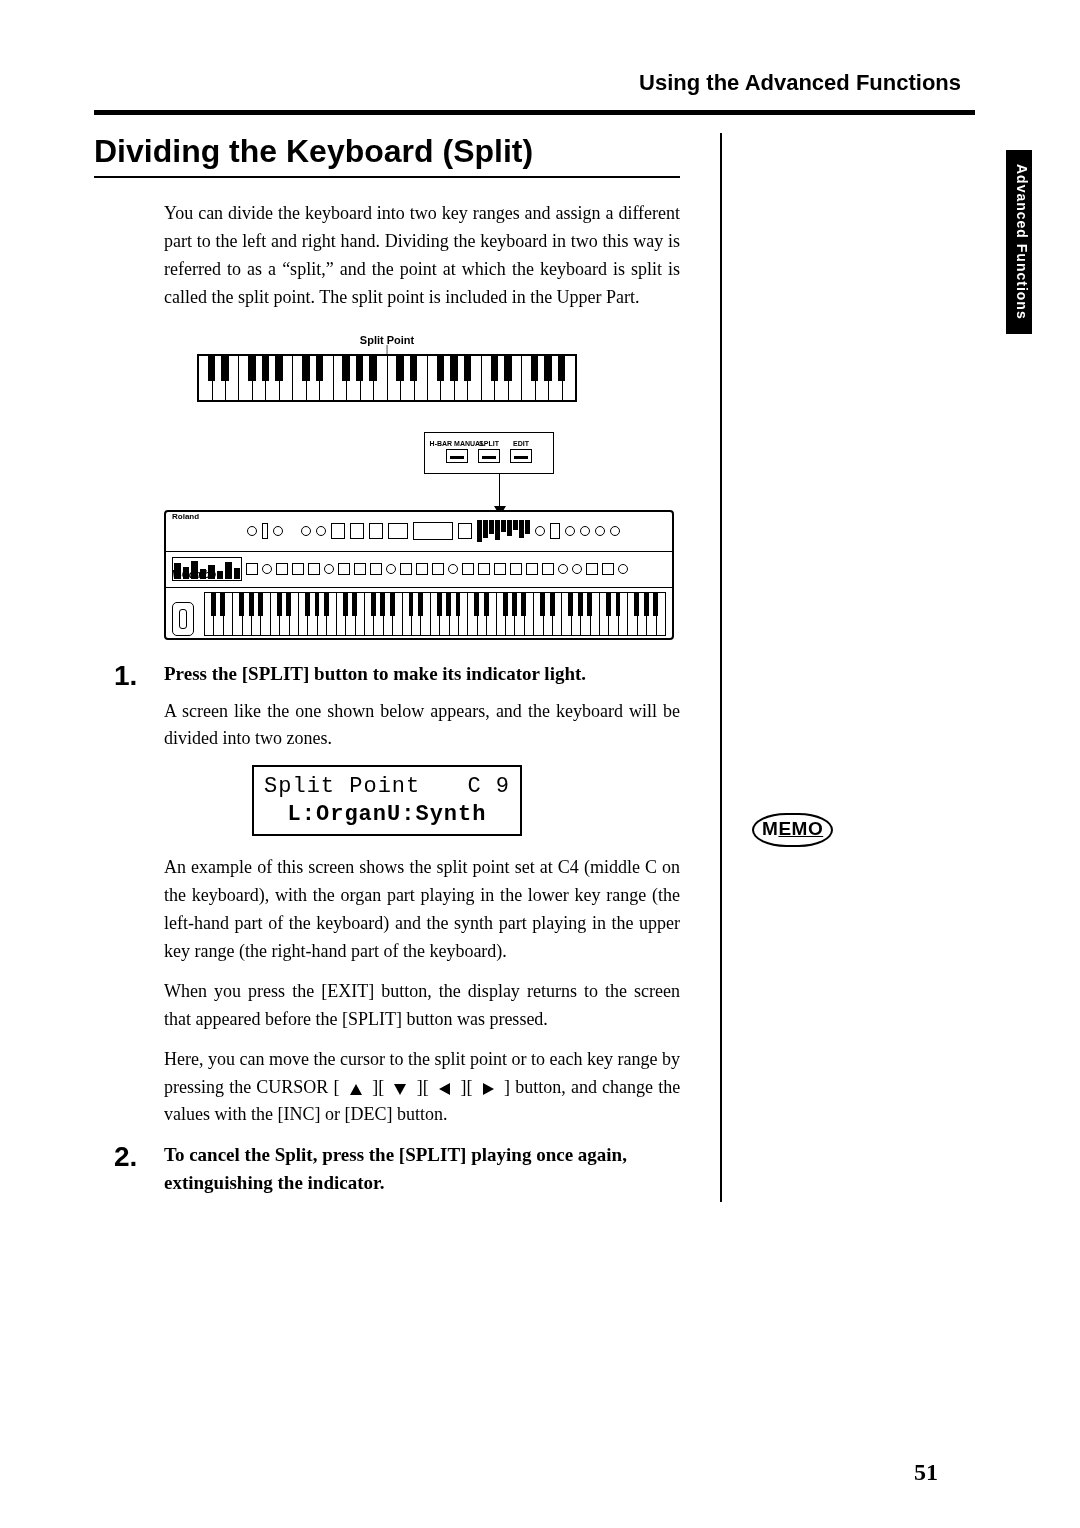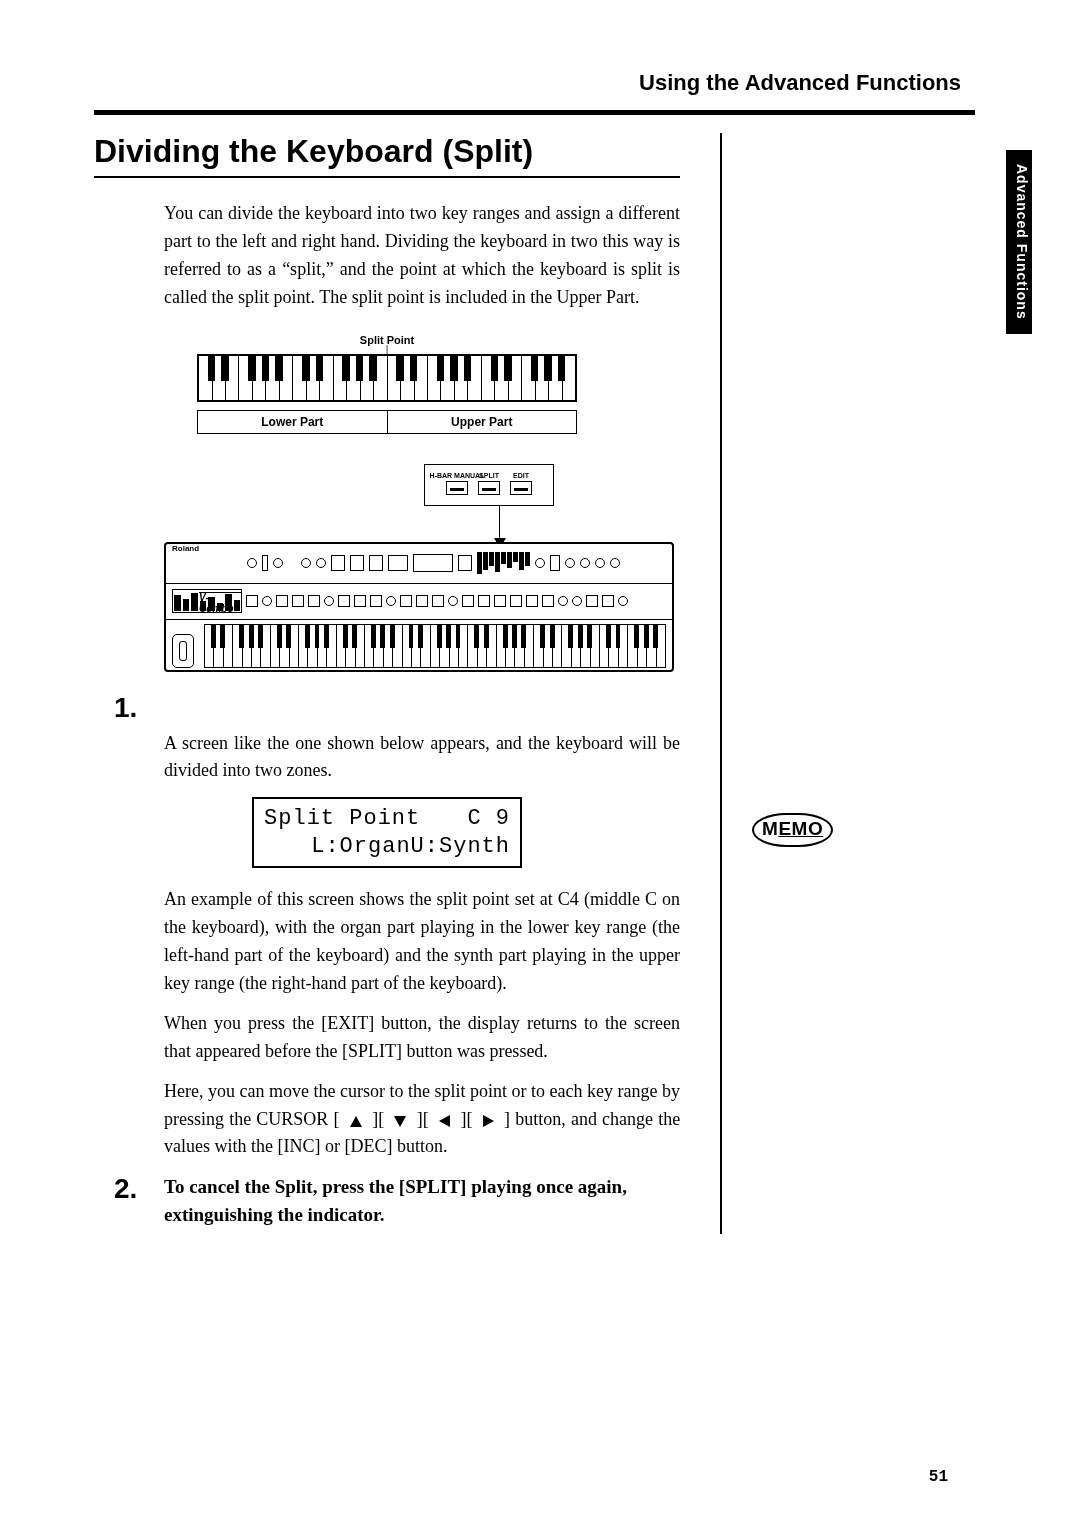--- a/index.html
+++ b/index.html
@@ -152,21 +152,21 @@
     position: relative;
     margin-top: -4px;
     overflow: hidden;
   }
   .synth-top {
     height: 40px;
     border-bottom: 1px solid #000;
     display: flex; align-items: center;
     padding: 0 6px; gap: 5px;
   }
-  .logo-block { width: 70px; height: 100%; display:flex; flex-direction:row; justify-content:flex-end; font-family: Arial; font-size:8px; font-weight:bold;}
+  .logo-block { width: 70px; height: 100%; display:flex; flex-direction:column; justify-content:space-between; font-family: Arial; font-size:8px; font-weight:bold;}
   .logo-block .brand{font-size:8px;}
   .logo-block .model{font-style:italic;font-size:10px;border-bottom:1px solid #000;width:60px;margin-top:48px;}
   .tiny-box { border:1px solid #000; height:16px; }
   .knob{width:10px;height:10px;border:1px solid #000;border-radius:50%;}
   .lcd{width:40px;height:18px;border:1px solid #000;}
   .drawbars{display:flex;gap:1px;height:22px;align-items:flex-start;}
   .drawbars .db{width:5px;background:#000;}
   .synth-mid {
     height: 36px;
     border-bottom: 1px solid #000;
@@ -212,21 +212,21 @@
     margin: 10px auto 18px auto;
     border: 2px solid #000;
     padding: 6px 10px;
     font-family: 'Courier New', monospace;
     font-size: 22px;
     line-height: 1.25;
     letter-spacing: 1px;
     display:flex; flex-direction:column;
   }
   .lcd-screen .l1{display:flex;justify-content:space-between;}
-  .lcd-screen .l2{display:flex;justify-content:flex-end;}
+  .lcd-screen .l2{display:flex;justify-content:center;font-weight:bold;}
   .cursor-btn {
     display:inline-block; vertical-align: -2px;
     width: 0; height: 0;
   }
   .c-up{border-left:6px solid transparent;border-right:6px solid transparent;border-bottom:11px solid #000;}
   .c-down{border-left:6px solid transparent;border-right:6px solid transparent;border-top:11px solid #000;}
   .c-left{border-top:6px solid transparent;border-bottom:6px solid transparent;border-right:11px solid #000;}
   .c-right{border-top:6px solid transparent;border-bottom:6px solid transparent;border-left:11px solid #000;}
   
   .side-tab {
@@ -259,24 +259,24 @@
     border-radius: 50% / 60%;
     display: inline-block;
     padding: 0px 8px 1px 8px;
     margin-bottom: 3px;
     letter-spacing: 0.5px;
     background:#fff;
   }
   .memo-label .u { text-decoration: underline; }
   .page-num {
     position: absolute;
-    bottom: 42px; right: 84px;
-    font-family: Liberation Mono, monospace;
-    font-weight: bold;
-    font-size: 16px;
+    bottom: 42px; right: 94px;
+    font-family: Liberation Serif, serif;
+    font-weight: bold;
+    font-size: 24px;
   }
 </style>
 </head>
 <body>
 
 <div class="page">
 
   <div class="header-title">Using the Advanced Functions</div>
   <hr class="top-rule">
 
@@ -356,24 +356,20 @@
               <div class="bk" style="right: -30%;"></div>
             </div>
             <div class="wk">
               <div class="bk" style="right: -30%;"></div>
             </div>
             <div class="wk">
               <div class="bk" style="right: -30%;"></div>
             </div>
             <div class="wk"></div>
           </div>
-        <div class="part-labels">
-          <div>Lower Part</div>
-          <div>Upper Part</div>
-        </div>
       </div>
 
       <div class="synth-area">
         <div class="callout-box">
           <div class="mini-btn" data-label="H-BAR MANUAL">
               <div class="bar"></div>
             </div>
           <div class="mini-btn" data-label="SPLIT">
               <div class="bar"></div>
             </div>
@@ -577,20 +573,21 @@
                   <div class="mb" style="right: -30%;"></div>
                 </div>
                 <div class="mw"></div>
               </div>
           </div>
         </div>
       </div>
 
       <div class="step">
         <div class="step-num">1.</div>
+        <div class="step-head">Press the [SPLIT] button to make its indicator light.</div>
       </div>
       <p class="step-body">A screen like the one shown below appears, and the keyboard will be divided into two zones.</p>
 
       <div class="lcd-screen">
         <div class="l1">
           <span>Split Point</span>
           <span>C 9</span>
         </div>
         <div class="l2">
           <span>L:Organ</span>

